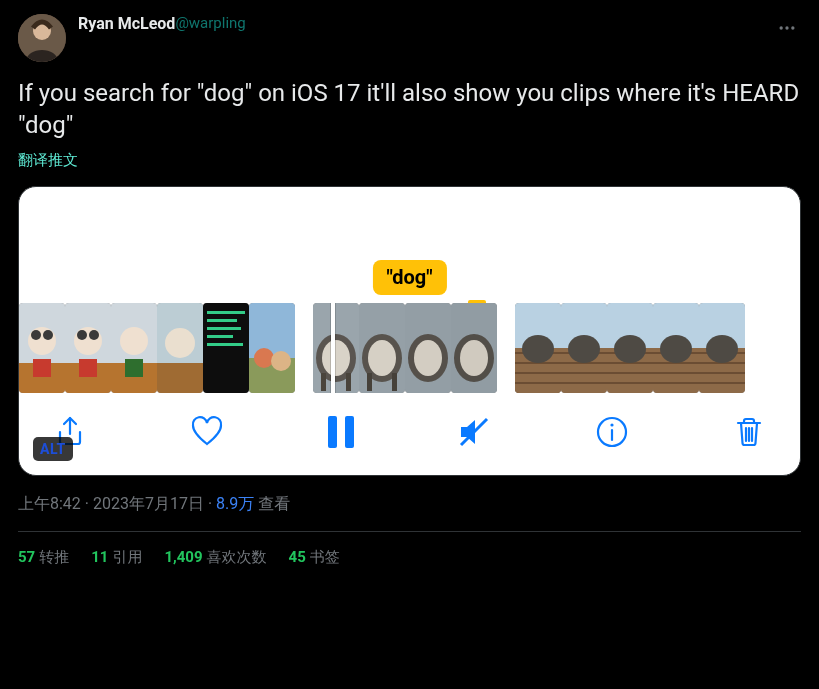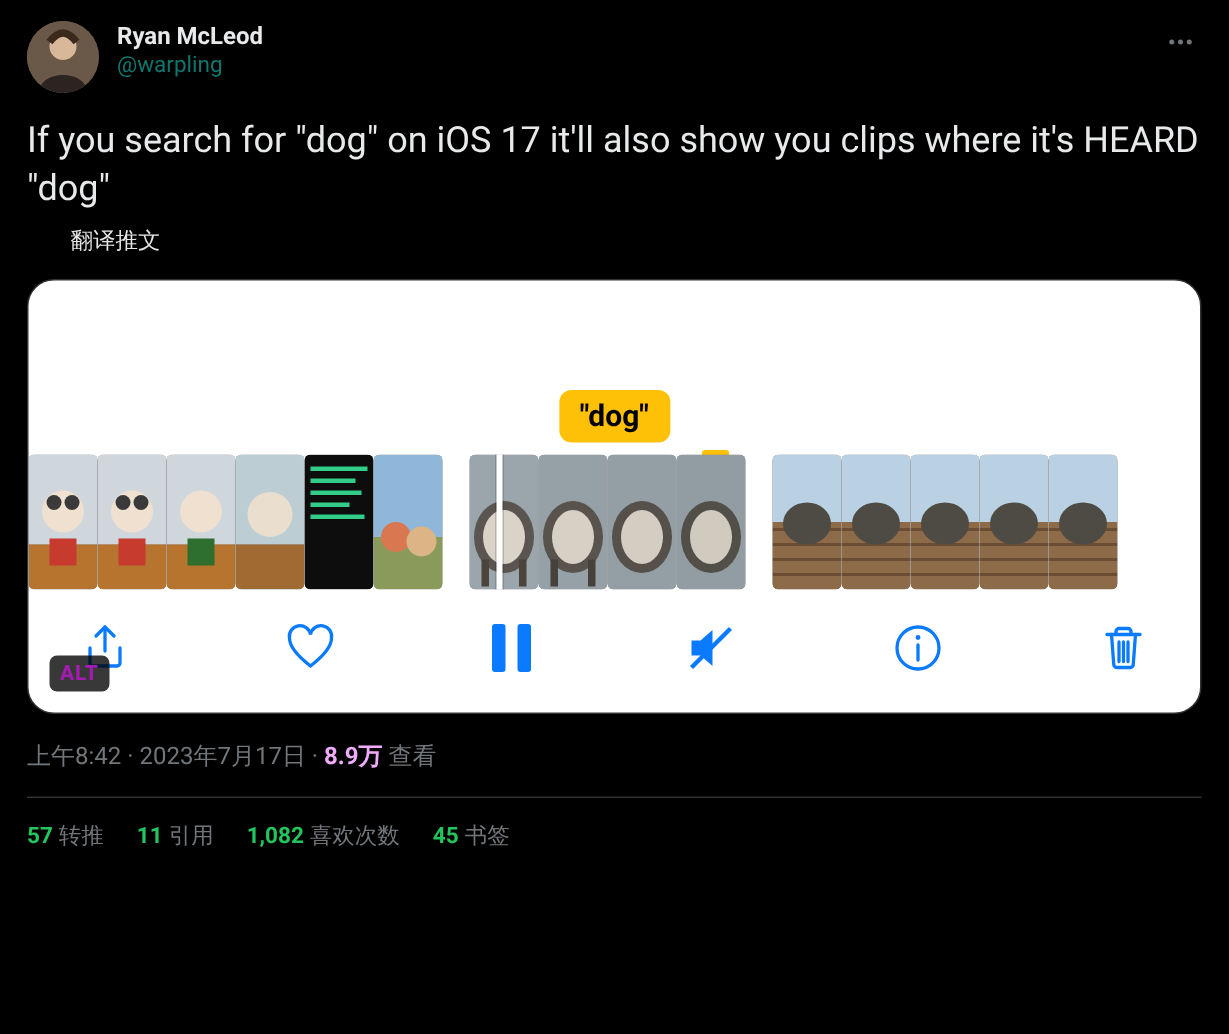--- a/index.html
+++ b/index.html
@@ -24,21 +24,21 @@
     border-radius: 50%;
     background: linear-gradient(135deg,#8a6d5a 0%, #3a2d25 100%);
     position: relative;
     overflow: hidden;
     flex-shrink: 0;
   }
   .avatar svg { width:100%; height:100%; }
   .name-block {
     margin-left: 12px;
     display: flex;
-    flex-direction: column;
+    flex-direction: row;
     line-height: 1.25;
   }
   .display-name {
     font-weight: 700;
     font-size: 16px;
     color: #e7e9ea;
   }
   .handle {
     font-size: 15px;
     color: #0f766e;
@@ -52,26 +52,25 @@
   }
   .more-btn svg { width:20px; height:20px; }
   .tweet-text {
     margin-top: 16px;
     font-size: 24px;
     line-height: 1.32;
     color: #e7e9ea;
     font-weight: 400;
   }
   .translate-link {
-    color: #e5e5e5;
+    color: #5eead4;
     font-size: 15px;
     margin-top: 10px;
     display: inline-block;
     cursor: pointer;
-    margin-left: 29px;
   }
   .media-card {
     margin-top: 16px;
     background: #fff;
     border-radius: 18px;
     overflow: hidden;
     position: relative;
     border: 1px solid #2f3336;
   }
   .media-top {
@@ -146,35 +145,35 @@
     display:flex; gap:8px;
   }
   .pause-bars span {
     width:9px; height:32px; background:#0a7aff; border-radius:2px;
   }
   .alt-badge {
     position: absolute;
     left: 14px;
     bottom: 14px;
     background: rgba(0,0,0,0.78);
-    color: #a21caf;
+    color: #1d4ed8;
     font-weight: 800;
     font-size: 14px;
     padding: 4px 7px;
     border-radius: 5px;
     letter-spacing: 0.5px;
     cursor: pointer;
   }
   .meta-line {
     margin-top: 18px;
     color: #71767b;
     font-size: 16px;
   }
   .meta-line .dot::before { content: " · "; }
-  .meta-line strong { color: #f0abfc; font-weight: 700; }
+  .meta-line strong { color: #3b82f6; font-weight: 400; }
   .divider {
     height: 1px;
     background: #2f3336;
     margin-top: 16px;
   }
   .stats {
     display: flex;
     gap: 22px;
     padding: 16px 0 0 0;
     font-size: 15px;
@@ -416,17 +415,17 @@
 
   <div class="meta-line">
     <span>上午8:42</span><span class="dot"></span><span>2023年7月17日</span><span class="dot"></span><strong>8.9万</strong> <span>查看</span>
   </div>
 
   <div class="divider"></div>
 
   <div class="stats">
     <span class="stat"><strong>57</strong><span>转推</span></span>
     <span class="stat"><strong>11</strong><span>引用</span></span>
-    <span class="stat"><strong>1,082</strong><span>喜欢次数</span></span>
+    <span class="stat"><strong>1,409</strong><span>喜欢次数</span></span>
     <span class="stat"><strong>45</strong><span>书签</span></span>
   </div>
 
 </div>
 
 </body></html>

